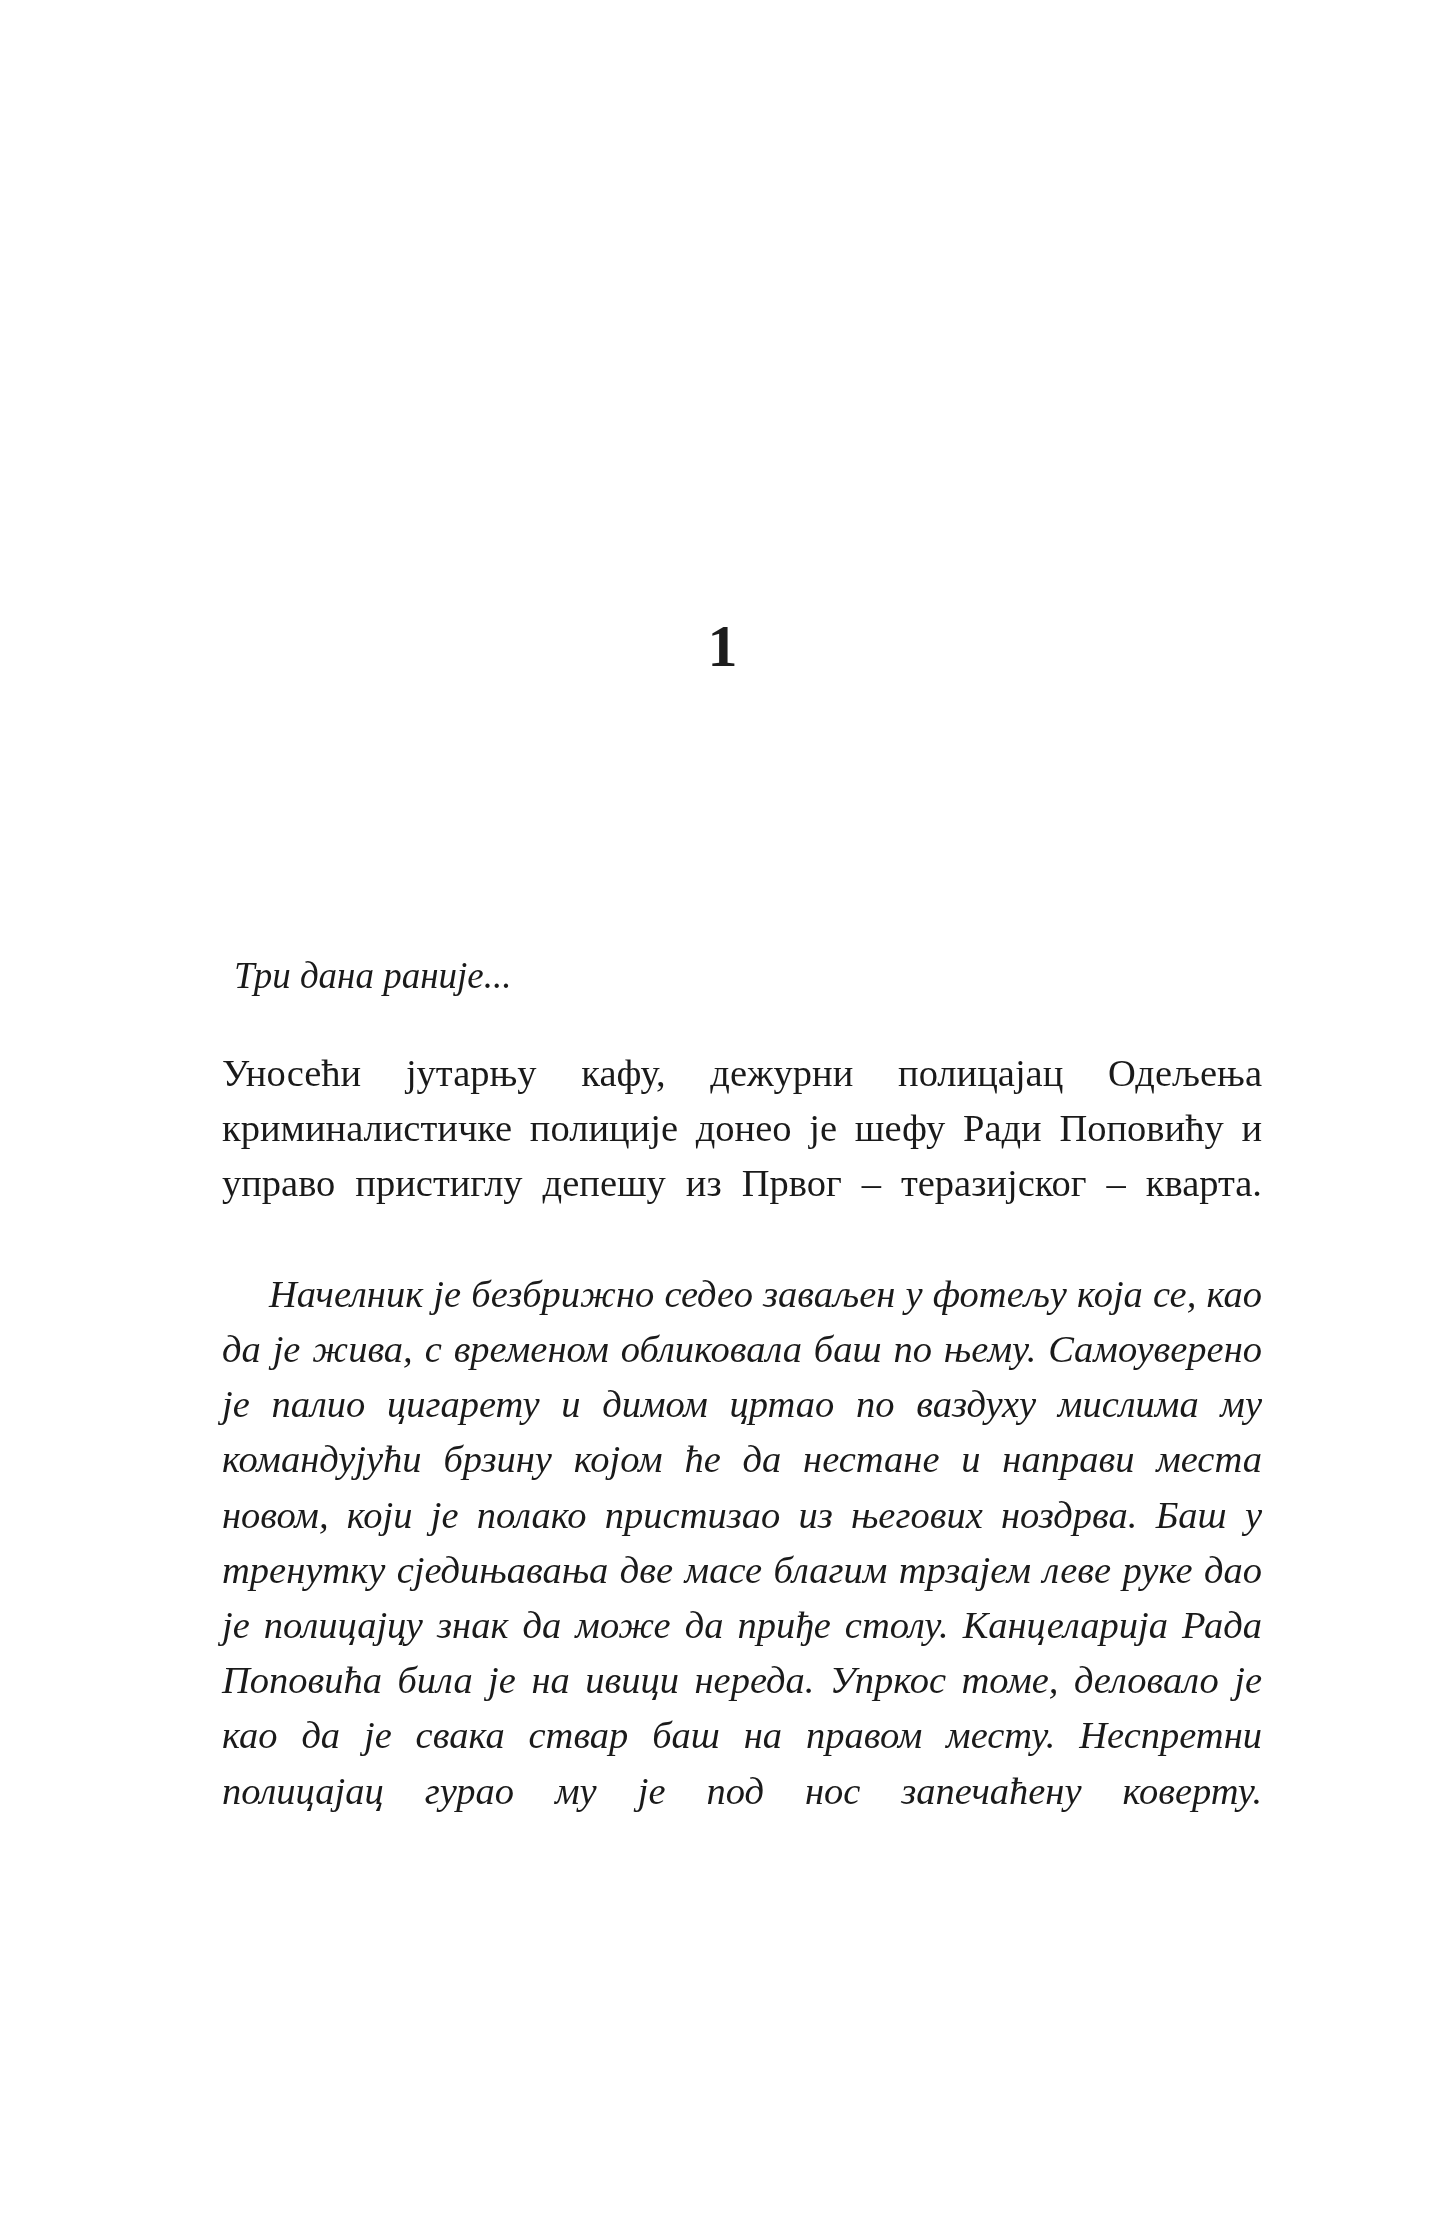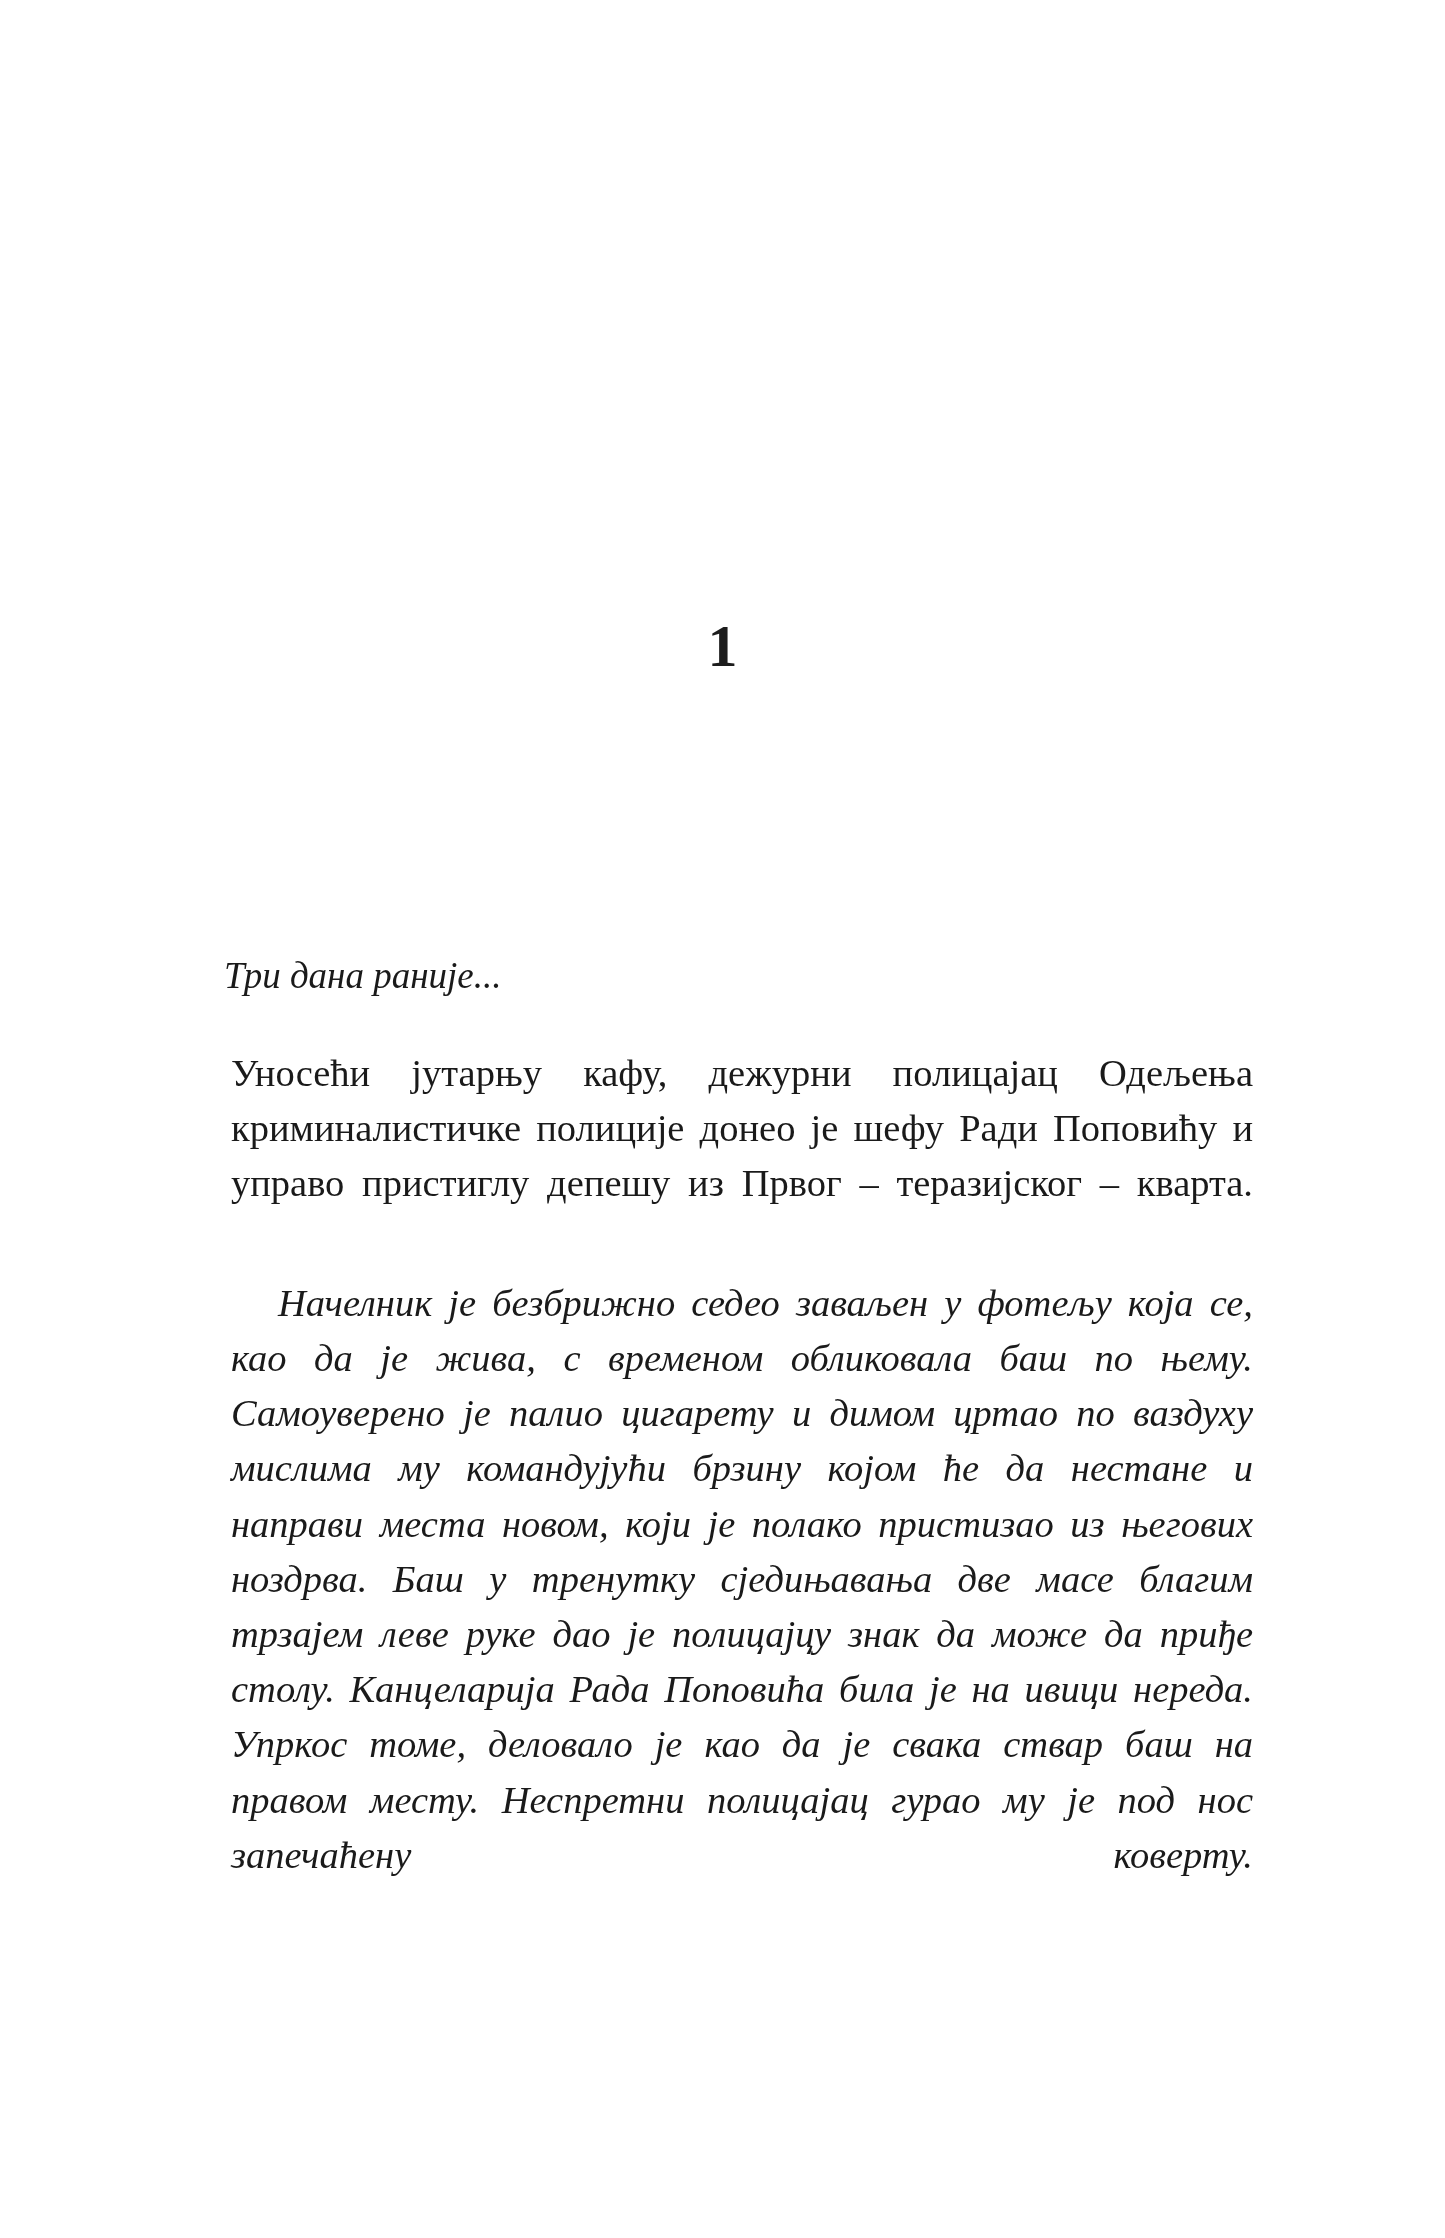--- a/index.html
+++ b/index.html
@@ -39,27 +39,27 @@
     position: absolute;
     left: 222px;
     top: 952px;
     width: 1040px;
   }
 
   .scene-note {
     font-style: italic;
     font-size: 37px;
     line-height: 48px;
-    margin: 0 0 46px 2px;
+    margin: 0 0 46px 12px;
     text-align: left;
     color: #1a1a1a;
   }
 
   .body-paragraph {
-    margin: 9px;
+    margin: 0;
     font-size: 38.5px;
     line-height: 55.2px;
     text-align: justify;
     text-justify: inter-word;
     color: #1a1a1a;
     hyphens: none;
   }
 
   .body-paragraph.indent {
     text-indent: 47px;

